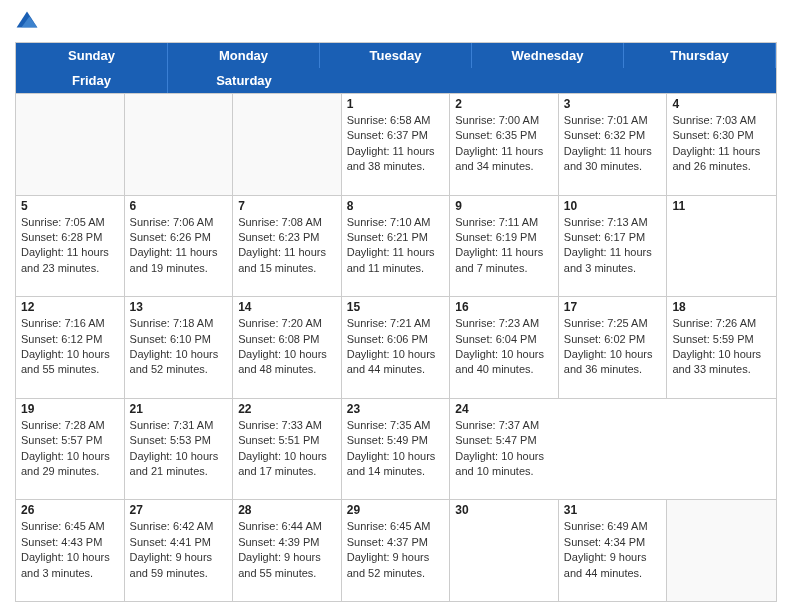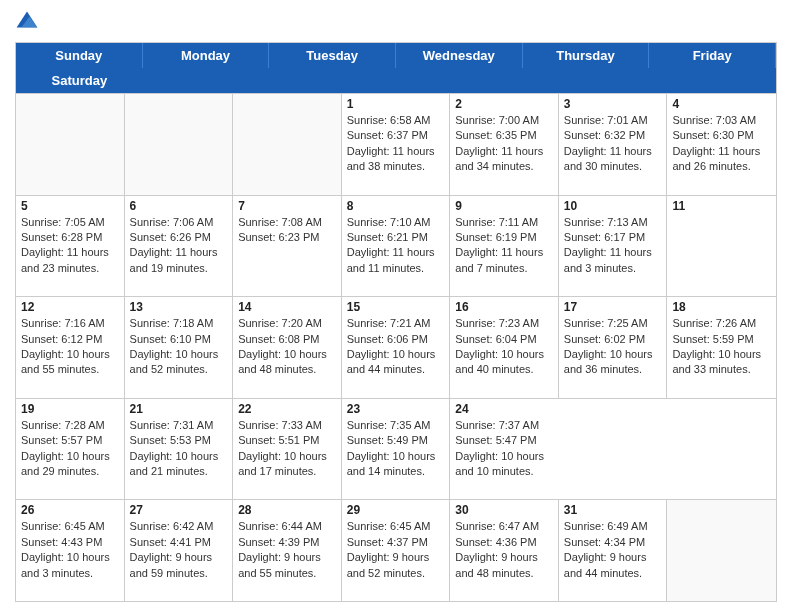--- a/index.html
+++ b/index.html
@@ -58,21 +58,21 @@
       color: #444;
     }
     .calendar {
       flex: 1;
       display: flex;
       flex-direction: column;
       border: 1px solid #ccc;
     }
     .cal-header {
       display: grid;
-      grid-template-columns: repeat(6, 1fr);
+      grid-template-columns: repeat(5, 1fr);
       background: #1a5fb4;
     }
     .cal-header-cell {
       color: #fff;
       font-weight: bold;
       font-size: 13px;
       padding: 5px 6px;
       text-align: center;
       border-right: 1px solid #3a7fd4;
     }
@@ -200,20 +200,21 @@
               <div>Sunrise: 7:06 AM</div>
               <div>Sunset: 6:26 PM</div>
               <div>Daylight: 11 hours and 19 minutes.</div>
             </div>
           </div>
           <div class="cal-cell">
             <span class="day-num">7</span>
             <div class="info">
               <div>Sunrise: 7:08 AM</div>
               <div>Sunset: 6:23 PM</div>
+              <div>Daylight: 11 hours and 15 minutes.</div>
             </div>
           </div>
           <div class="cal-cell">
             <span class="day-num">8</span>
             <div class="info">
               <div>Sunrise: 7:10 AM</div>
               <div>Sunset: 6:21 PM</div>
               <div>Daylight: 11 hours and 11 minutes.</div>
             </div>
           </div>
@@ -365,25 +366,20 @@
           <div class="cal-cell">
             <span class="day-num">29</span>
             <div class="info">
               <div>Sunrise: 6:45 AM</div>
               <div>Sunset: 4:37 PM</div>
               <div>Daylight: 9 hours and 52 minutes.</div>
             </div>
           </div>
           <div class="cal-cell">
             <span class="day-num">30</span>
-            <div class="info">
-              <div>Sunrise: 6:47 AM</div>
-              <div>Sunset: 4:36 PM</div>
-              <div>Daylight: 9 hours and 48 minutes.</div>
-            </div>
           </div>
           <div class="cal-cell">
             <span class="day-num">31</span>
             <div class="info">
               <div>Sunrise: 6:49 AM</div>
               <div>Sunset: 4:34 PM</div>
               <div>Daylight: 9 hours and 44 minutes.</div>
             </div>
           </div>
           <div class="cal-cell empty"></div>

